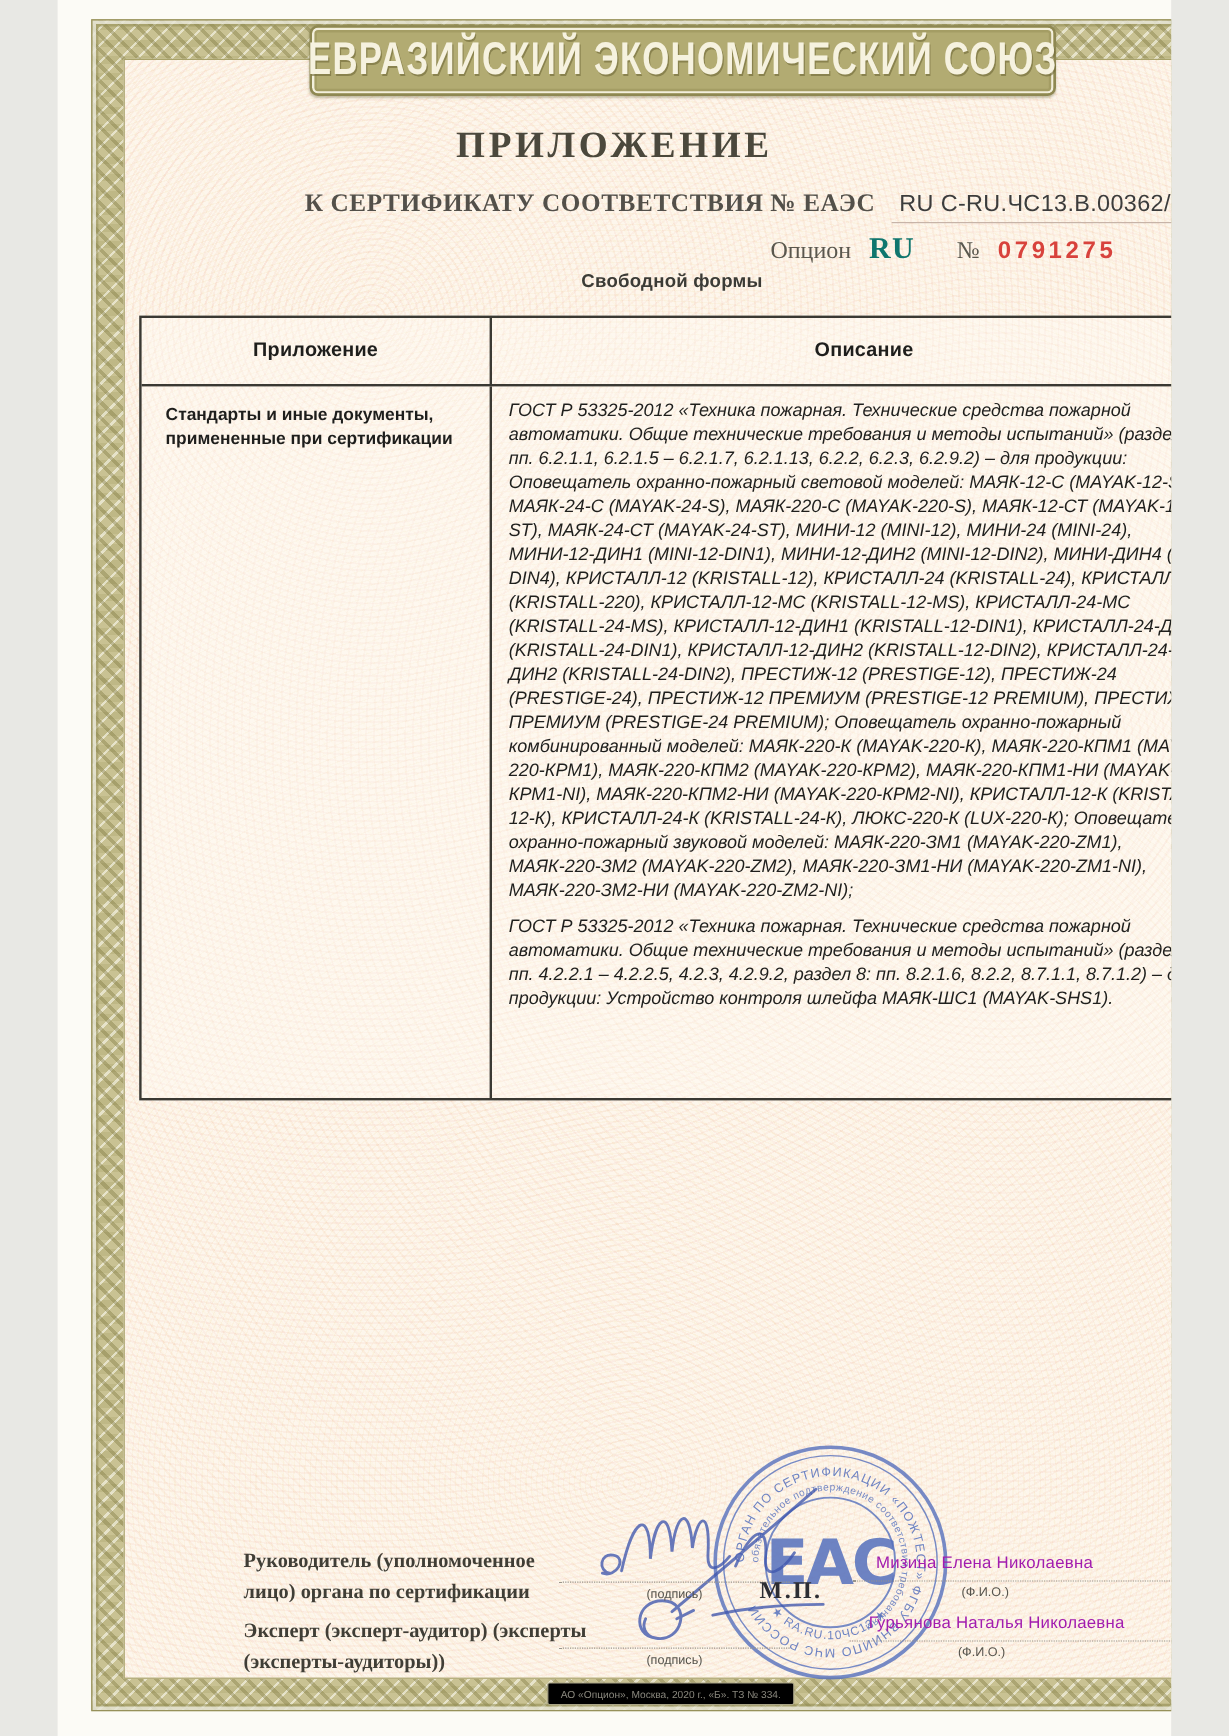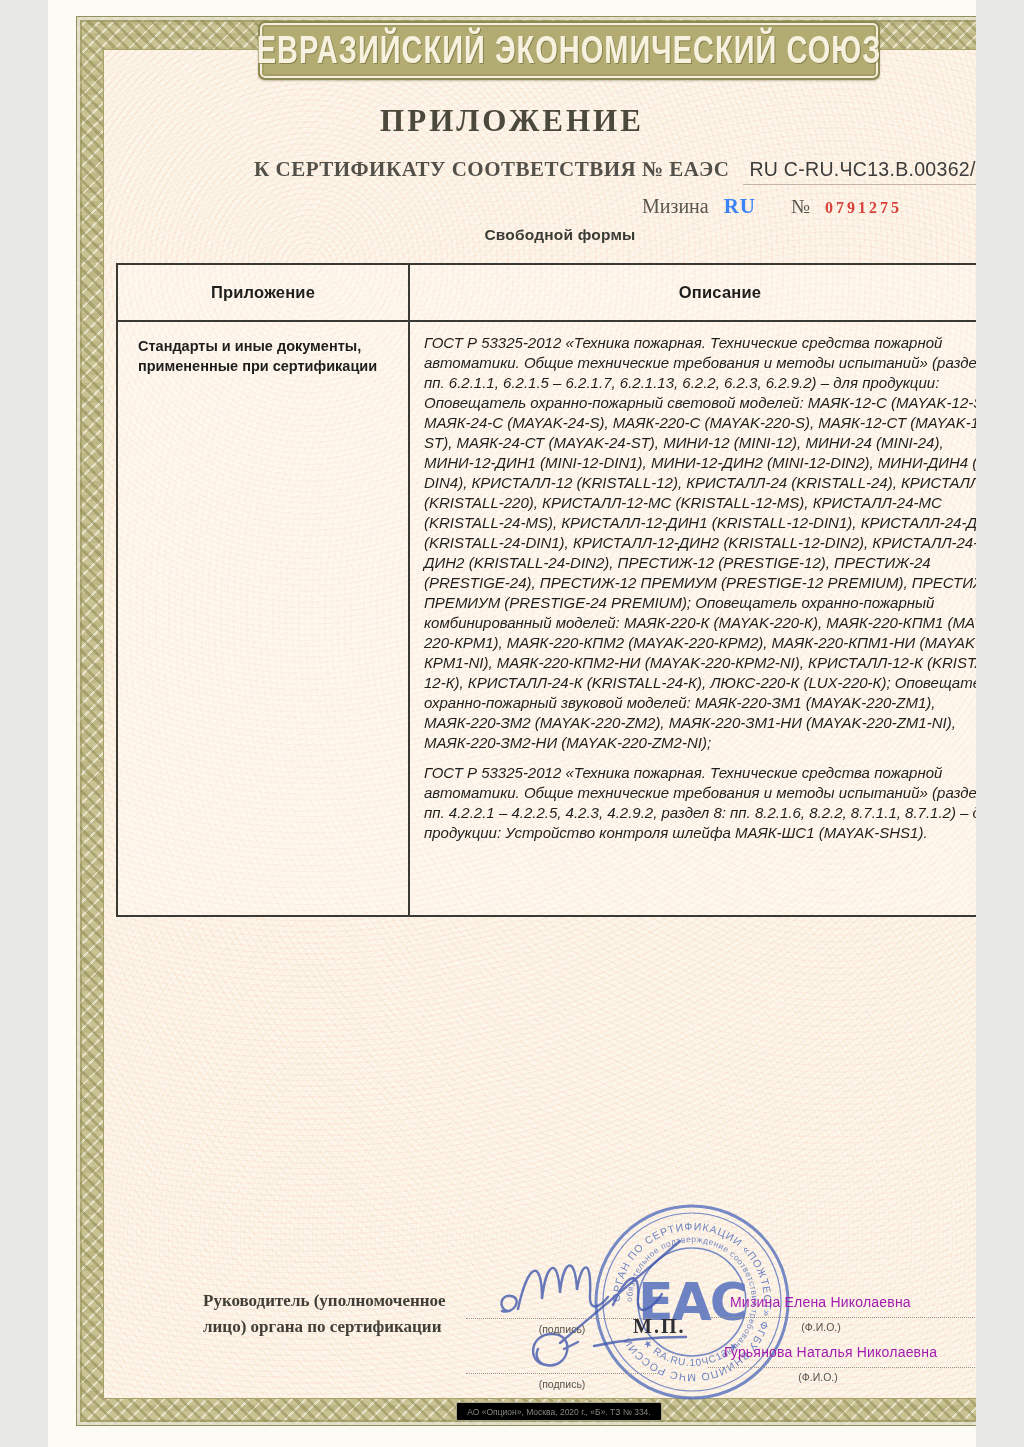--- a/index.html
+++ b/index.html
@@ -57,25 +57,25 @@
   .cert-number{
     display:inline-block;margin-left:14px;
     font-family:"Liberation Sans",sans-serif;font-size:19.5px;color:#3c3c3c;
     border-bottom:1px solid #c7b4a8;padding:0 10px 3px 6px;letter-spacing:.3px;
   }
   .series-row{
     position:absolute;left:594px;top:194px;white-space:nowrap;
     font-family:"Liberation Serif",serif;font-size:20px;color:#5a574e;
   }
   .series-value{
-    font-weight:bold;color:#3b82f6;font-size:21px;margin-left:10px;letter-spacing:1px;
+    font-weight:bold;color:#0f766e;font-size:25px;margin-left:10px;letter-spacing:1px;
   }
   .number-sign{margin-left:30px;}
   .blank-number{
-    font-family:Liberation Serif, serif;font-weight:bold;font-size:16px;
+    font-family:Liberation Sans, sans-serif;font-weight:bold;font-size:20px;
     color:#d8423c;letter-spacing:3px;margin-left:10px;
   }
   .form-note{
     position:absolute;left:0;top:226px;width:1024px;text-align:center;
     font-weight:bold;font-size:15.5px;color:#3b3b36;letter-spacing:.2px;
   }
   
   .doc-table{
     position:absolute;left:68px;top:263px;width:912px;height:650px;
     border:2px solid #3a3933;display:flex;flex-direction:column;
@@ -151,21 +151,21 @@
     <span class="banner-text">ЕВРАЗИЙСКИЙ ЭКОНОМИЧЕСКИЙ СОЮЗ</span>
   </div>
 
   <div class="doc-title">ПРИЛОЖЕНИЕ</div>
 
   <div class="subtitle-row">
     <span class="subtitle-prefix">К СЕРТИФИКАТУ СООТВЕТСТВИЯ № ЕАЭС</span><span class="cert-number">RU C-RU.ЧС13.В.00362/21</span>
   </div>
 
   <div class="series-row">
-    <span>Мизина</span>
+    <span>Опцион</span>
     <span class="series-value">RU</span>
     <span class="number-sign">№</span>
     <span class="blank-number">0791275</span>
   </div>
 
   <div class="form-note">Свободной формы</div>
 
   <div class="doc-table">
     <div class="t-head">
       <div class="c1 th">Приложение</div>
@@ -209,20 +209,21 @@
       <path d="M70,84 c10,-46 24,-52 24,-10 c4,-36 16,-44 18,-6 c3,-32 15,-40 17,-3 c4,-28 15,-34 13,5 c-1,17 9,13 18,2"></path>
       <path d="M165,80 c14,-32 27,-36 25,-8 c-2,23 15,11 24,-3"></path>
       <path d="M112,118 C150,86 195,48 232,16"></path>
       <path d="M98,140 c-19,-2 -17,-31 6,-31 c25,0 17,36 -6,31 c-9,-2 -11,-10 -8,-16"></path>
       <path d="M116,124 l14,-7"></path>
       <path d="M146,121 c32,-7 62,-9 92,-9"></path>
     </g>
   </svg>
 
   <div class="sig-label head">Руководитель (уполномоченное лицо) органа по сертификации</div>
+  <div class="sig-label expert">Эксперт (эксперт-аудитор) (эксперты (эксперты-аудиторы))</div>
 
   <div class="sig-line line-sig1"></div>
   <div class="sig-line line-sig2"></div>
   <div class="sig-line line-fio1"></div>
   <div class="sig-line line-fio2"></div>
 
   <div class="small-caption cap-sig1">(подпись)</div>
   <div class="small-caption cap-sig2">(подпись)</div>
   <div class="small-caption cap-fio1">(Ф.И.О.)</div>
   <div class="small-caption cap-fio2">(Ф.И.О.)</div>

